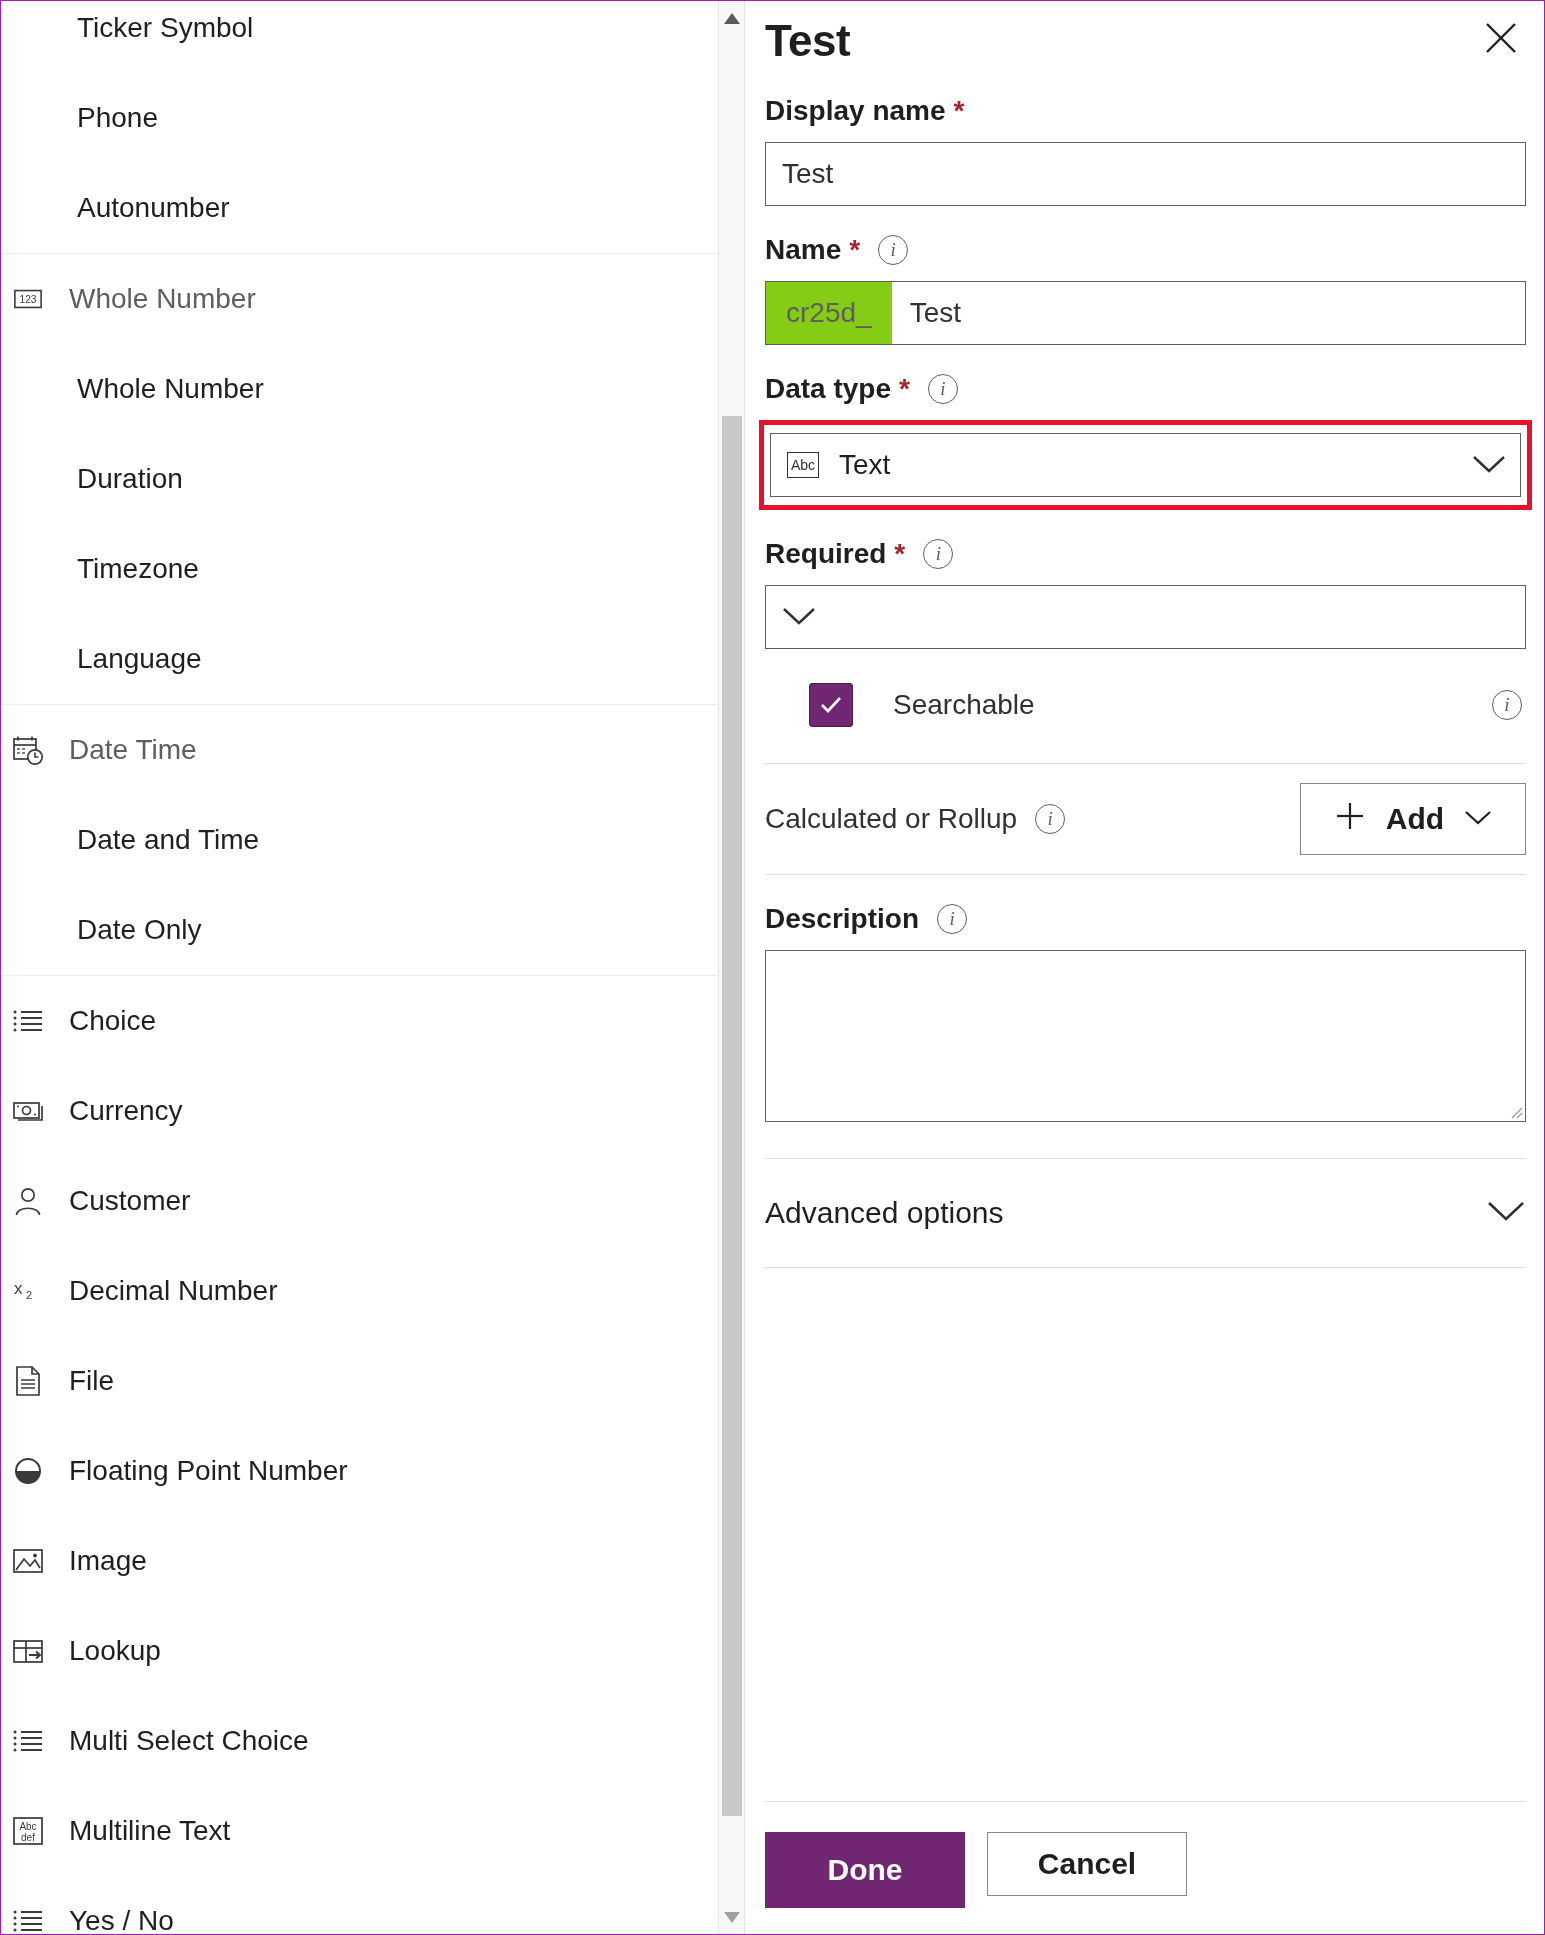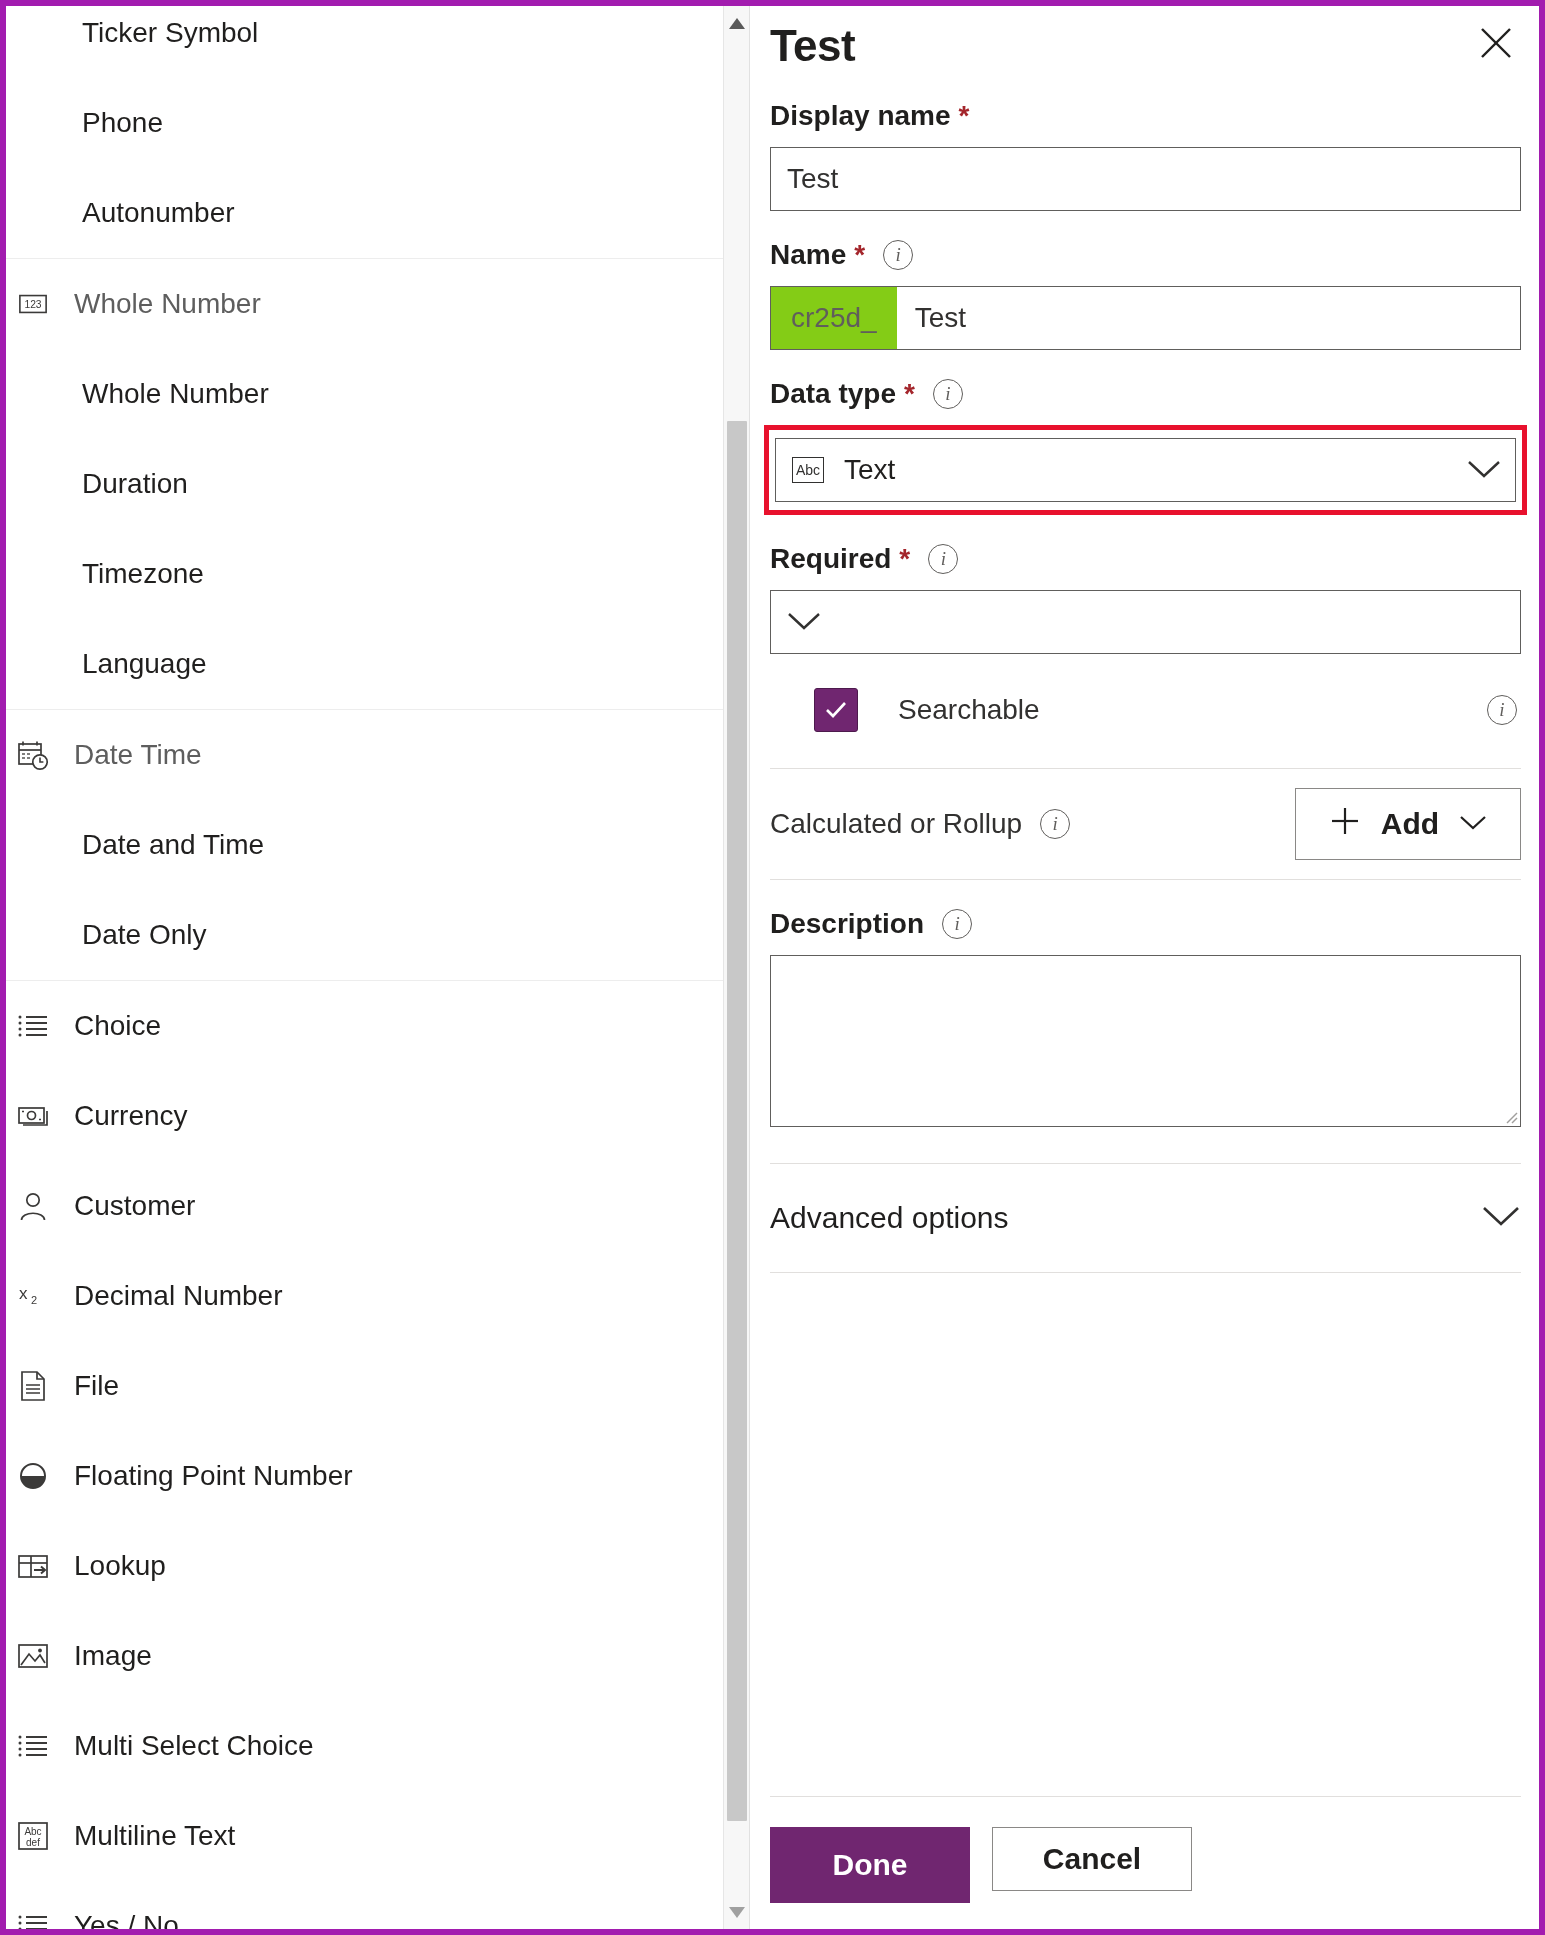--- a/index.html
+++ b/index.html
@@ -8,21 +8,21 @@
     height: 1935px;
     font-family: "Liberation Sans", sans-serif;
     background: #ffffff;
     overflow: hidden;
   }
   #root {
     position: relative;
     width: 1545px;
     height: 1935px;
     display: flex;
-    border: 6px solid #a21caf;
+    border: 1px solid #a21caf;
     background: #fff;
   }
 
   
   .type-list {
     position: relative;
     width: 718px;
     height: 100%;
     background: #fff;
     overflow: hidden;
@@ -468,38 +468,38 @@
               <svg width="32" height="32" viewBox="0 0 32 32">
                 <circle cx="16" cy="16" r="12" fill="none" stroke="#3b3a39" stroke-width="2"></circle>
         <path d="M4 16 a12 12 0 0 0 24 0 z" fill="#3b3a39"></path>
               </svg>
             </span>
             <span class="label">Floating Point Number</span>
           </div>
           <div class="row">
             <span class="ico">
               <svg width="32" height="32" viewBox="0 0 32 32">
+                <rect x="2" y="5" width="28" height="22" fill="none" stroke="#3b3a39" stroke-width="1.7"></rect>
+        <polyline points="4,25 12,14 18,21 23,15 28,23" fill="none" stroke="#3b3a39" stroke-width="1.7"></polyline>
+        <circle cx="23" cy="10.5" r="1.9" fill="#3b3a39"></circle>
+              </svg>
+            </span>
+            <span class="label">Image</span>
+          </div>
+          <div class="row">
+            <span class="ico">
+              <svg width="32" height="32" viewBox="0 0 32 32">
                 <rect x="2" y="6" width="28" height="21" fill="none" stroke="#3b3a39" stroke-width="1.7"></rect>
         <line x1="2" y1="13" x2="30" y2="13" stroke="#3b3a39" stroke-width="1.7"></line>
         <line x1="14" y1="6" x2="14" y2="27" stroke="#3b3a39" stroke-width="1.7"></line>
         <line x1="17" y1="20" x2="28" y2="20" stroke="#3b3a39" stroke-width="2"></line>
         <polyline points="24,16.5 28,20 24,23.5" fill="none" stroke="#3b3a39" stroke-width="2"></polyline>
               </svg>
             </span>
             <span class="label">Lookup</span>
-          </div>
-          <div class="row">
-            <span class="ico">
-              <svg width="32" height="32" viewBox="0 0 32 32">
-                <rect x="2" y="5" width="28" height="22" fill="none" stroke="#3b3a39" stroke-width="1.7"></rect>
-        <polyline points="4,25 12,14 18,21 23,15 28,23" fill="none" stroke="#3b3a39" stroke-width="1.7"></polyline>
-        <circle cx="23" cy="10.5" r="1.9" fill="#3b3a39"></circle>
-              </svg>
-            </span>
-            <span class="label">Image</span>
           </div>
           <div class="row">
             <span class="ico">
               <svg width="32" height="32" viewBox="0 0 32 32">
                 <g stroke="#3b3a39" stroke-width="2">
         <line x1="9" y1="7" x2="30" y2="7"></line>
                   <line x1="9" y1="13" x2="30" y2="13"></line>
         <line x1="9" y1="19" x2="30" y2="19"></line>
                   <line x1="9" y1="25" x2="30" y2="25"></line>
                 </g>

